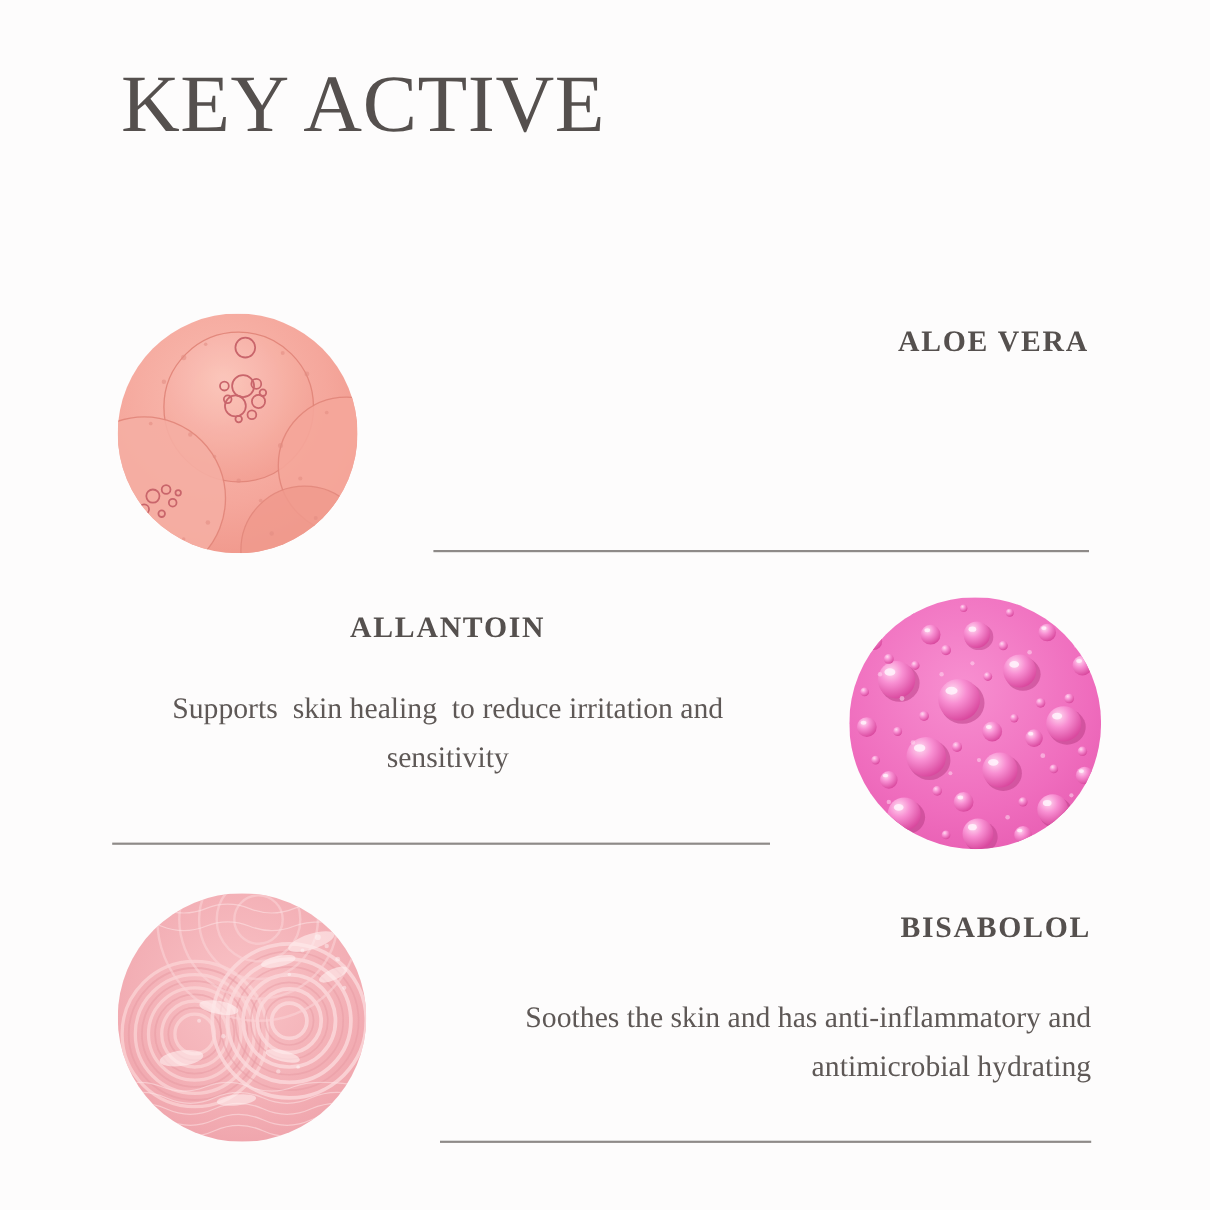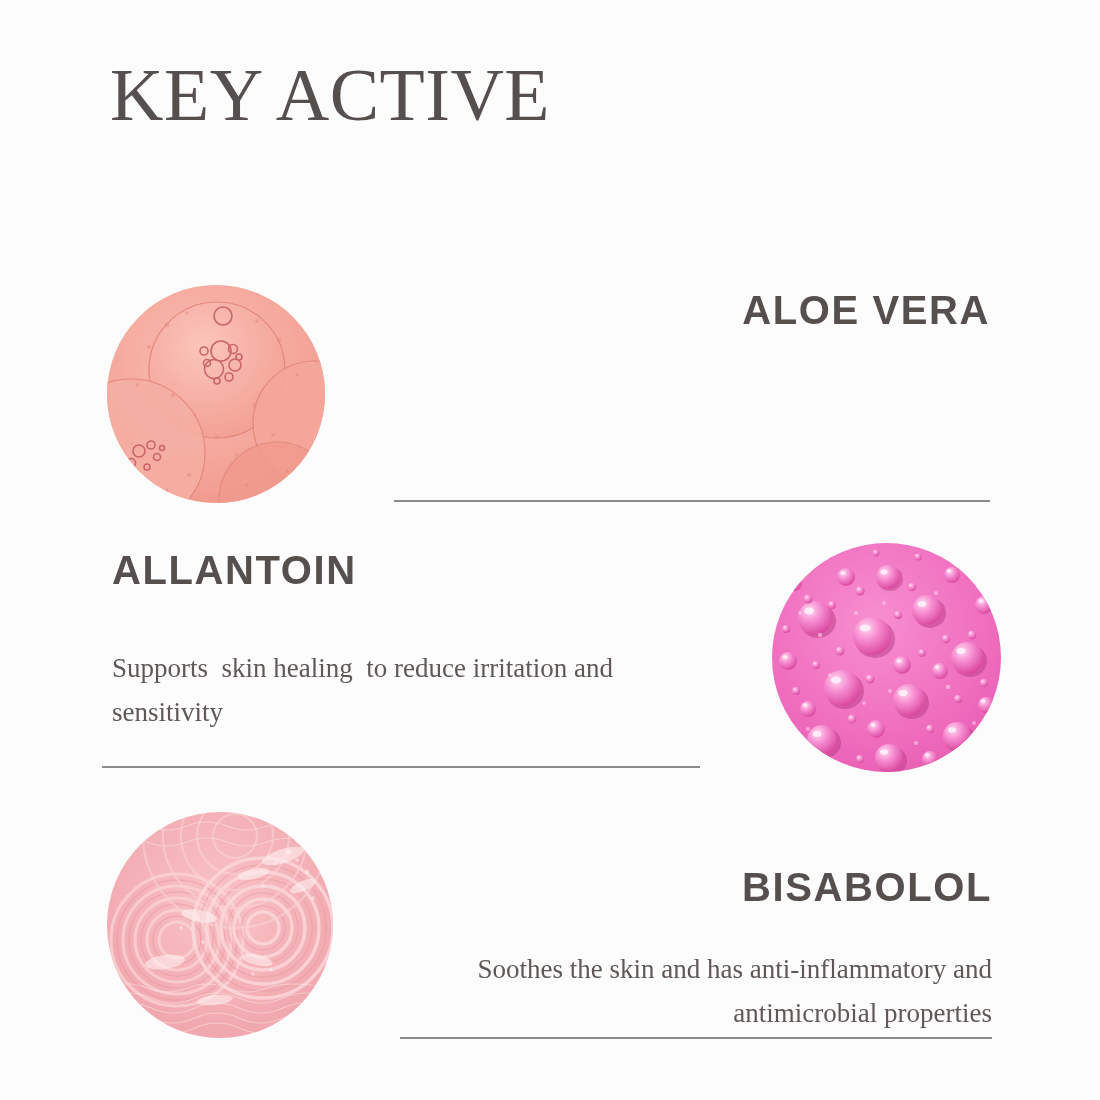--- a/index.html
+++ b/index.html
@@ -47,22 +47,22 @@
   .circle svg {
     display: block;
     width: 100%;
     height: 100%;
   }
 
   .text-col {
     position: absolute;
   }
   .ing-name {
-    font-family: Liberation Sans, sans-serif;
-    font-size: 40px;
+    font-family: Liberation Serif, serif;
+    font-size: 27px;
     font-weight: 700;
     letter-spacing: 1.6px;
     color: #55504E;
     line-height: 40px;
   }
   .ing-desc {
     font-family: "Liberation Serif", "DejaVu Serif", serif;
     font-size: 27px;
     font-weight: 400;
     line-height: 44px;
@@ -76,27 +76,27 @@
   }
 
   
   #circle-1 { left: 107px; top: 285px; width: 218px; height: 218px; }
   #text-1   { left: 420px; top: 290px; width: 570px; text-align: right; }
   #text-1 .ing-desc { margin-top: 42px; }
   #divider-1 { left: 394px; top: 500px; width: 596px; }
 
   
   #circle-2 { left: 772px; top: 543px; width: 229px; height: 229px; }
-  #text-2   { left: 112px; top: 550px; width: 590px; text-align: left; }
-  #text-2 .ing-desc { margin-top: 56px; }
+  #text-2   { left: 112px; top: 550px; width: 590px; text-align: center; }
+  #text-2 .ing-desc { margin-top: 32px; }
   #divider-2 { left: 102px; top: 766px; width: 598px; }
 
   
   #circle-3 { left: 107px; top: 812px; width: 226px; height: 226px; }
-  #text-3   { left: 400px; top: 823px; width: 592px; text-align: right; margin-top: 44px; }
+  #text-3   { left: 400px; top: 823px; width: 592px; text-align: right; }
   #text-3 .ing-desc { margin-top: 40px; }
   #divider-3 { left: 400px; top: 1037px; width: 592px; }
 </style>
 </head>
 <body>
 
 <div class="poster">
 
   <div class="title-block">
     <div class="title-line">KEY ACTIVE</div>
@@ -405,17 +405,17 @@
           <circle cx="206" cy="86" r="1.9"></circle>
         <circle cx="146" cy="162" r="2"></circle>
           <circle cx="164" cy="158" r="1.7"></circle>
         <circle cx="74" cy="116" r="1.8"></circle>
           <circle cx="96" cy="130" r="2.1"></circle>
       </g>
     </svg>
   </div>
   <div class="text-col" id="text-3">
     <div class="ing-name">BISABOLOL</div>
-    <div class="ing-desc">Soothes the skin and has anti-inflammatory and antimicrobial properties</div>
+    <div class="ing-desc">Soothes the skin and has anti-inflammatory and antimicrobial hydrating</div>
   </div>
   <div class="divider" id="divider-3"></div>
 
 </div>
 
 </body></html>

